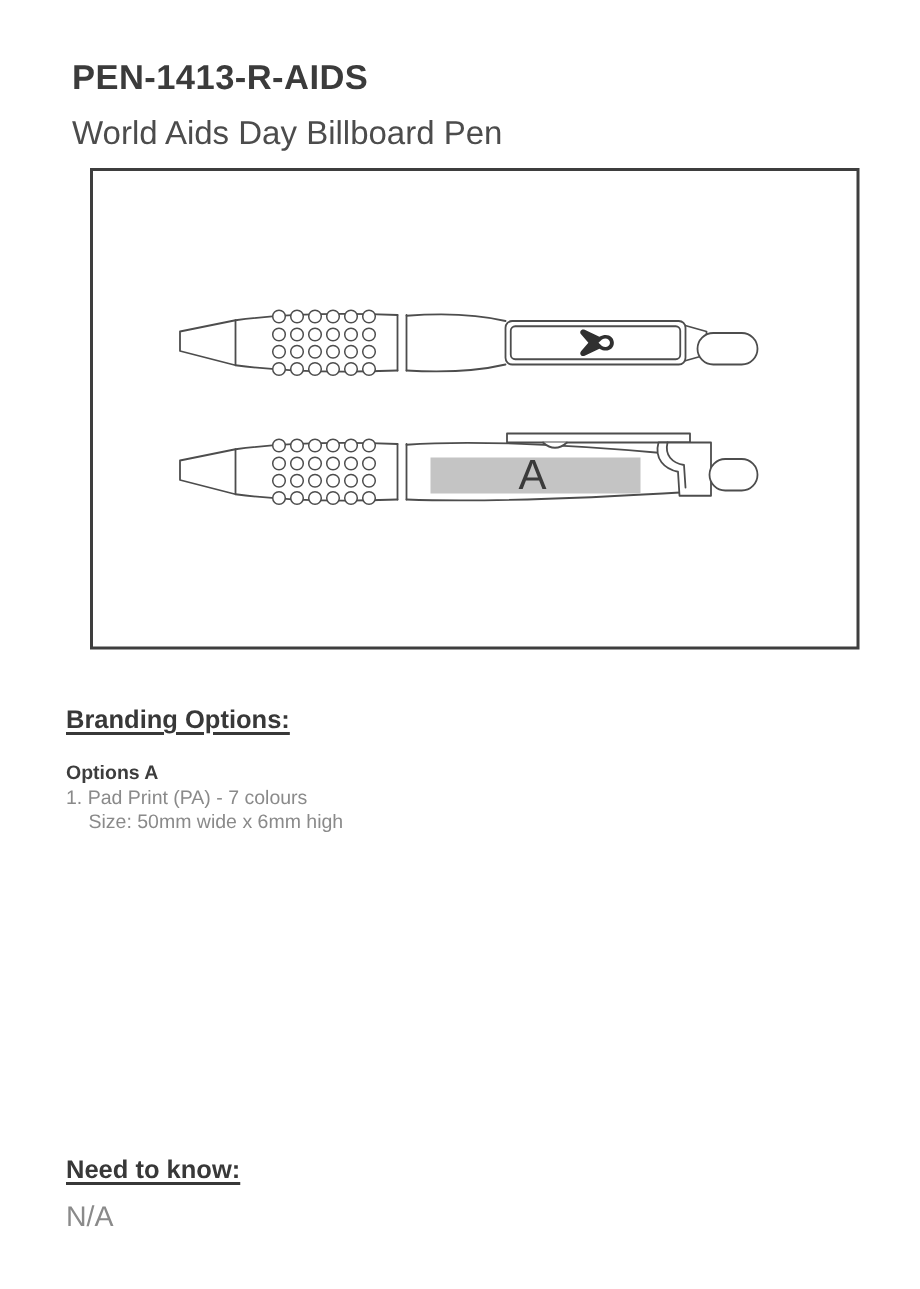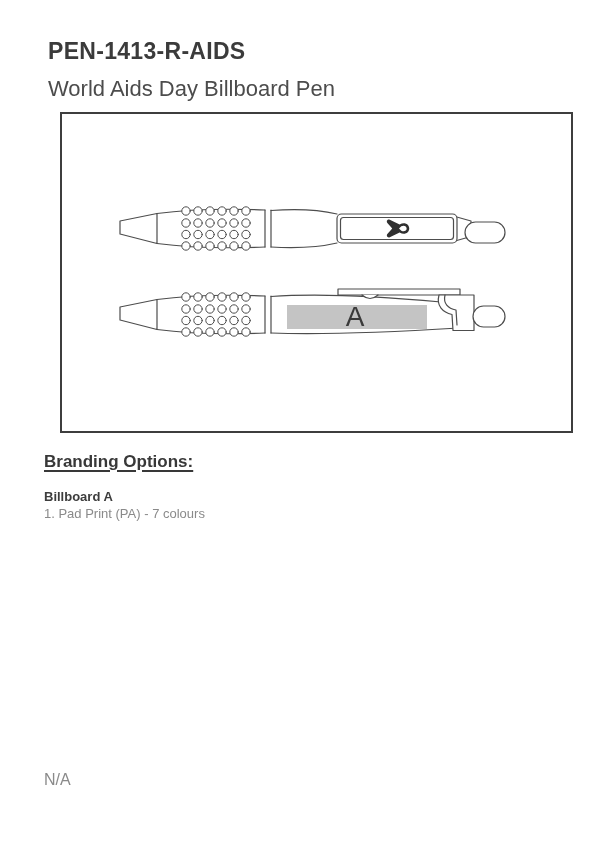--- a/index.html
+++ b/index.html
@@ -14,27 +14,27 @@
     position:absolute;left:60px;top:112px;width:509px;height:317px;
     border:2px solid #3e3e3e;background:#fff;
   }
   .diagram-box svg{position:absolute;left:0;top:0;}
   .section{position:absolute;left:44px;}
   .section-heading{
     font-size:17px;font-weight:bold;color:#383838;
     text-decoration:underline;text-decoration-thickness:2px;text-underline-offset:3px;
     margin:0;
   }
-  .branding-section{top:452px;}
+  .branding-section{top:470px;}
   .branding-body{margin-top:17px;}
   .position-title{font-size:13px;font-weight:bold;color:#3d3d3d;line-height:16px;margin-bottom:1px;}
   .spec-line{font-size:13px;color:#8a8a8a;line-height:16px;}
   .spec-line.indent{padding-left:15px;}
   .need-section{top:770px;}
-  .need-value{font-size:16px;color:#8a8a8a;margin-top:1px;}
+  .need-value{font-size:19px;color:#8a8a8a;margin-top:11px;}
 </style>
 </head>
 <body>
 
 <div class="header">
   <div class="product-code">PEN-1413-R-AIDS</div>
   <div class="product-name">World Aids Day Billboard Pen</div>
 </div>
 
 <div class="diagram-box">
@@ -121,20 +121,22 @@
       <path d="M377,181 C374,192 381,198.5 390,200.5 L391,216.5 L412,216.5 L412,181 Z" fill="#fff"></path>
       <path d="M383,181 C381,189.5 386,194.5 394,196 L395,211"></path>
       <rect x="411" y="192" width="32" height="21" rx="10.5" fill="#fff"></rect>
     </g>
   </svg>
 </div>
 
 <div class="section branding-section">
   <h2 class="section-heading">Branding Options:</h2>
   <div class="branding-body">
-    <div class="position-title">Billboard A</div>
+    <div class="position-title">Options A</div>
     <div class="spec-line">1. Pad Print (PA) - 7 colours</div>
+    <div class="spec-line indent">Size: 50mm wide x 6mm high</div>
   </div>
 </div>
 
 <div class="section need-section">
+  <h2 class="section-heading">Need to know:</h2>
   <div class="need-value">N/A</div>
 </div>
 
 </body></html>

